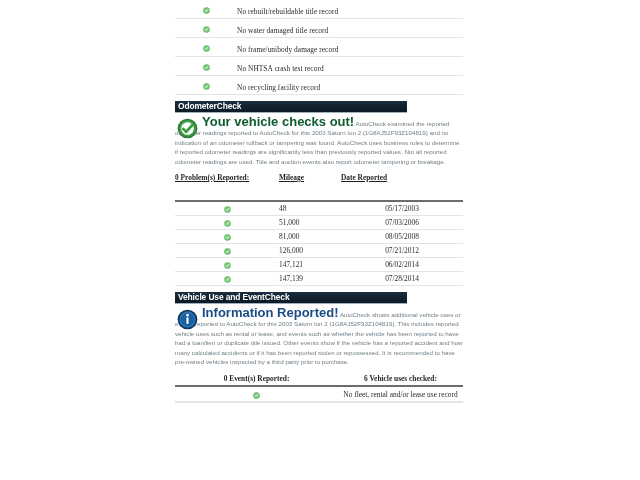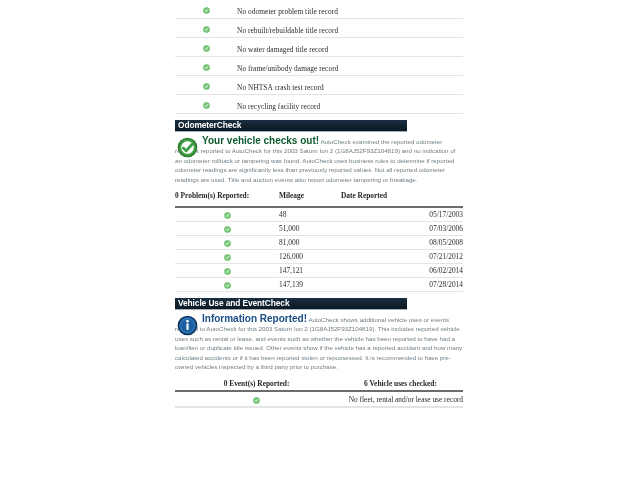--- a/index.html
+++ b/index.html
@@ -104,63 +104,64 @@
     color: #6f7d86;
     text-align: left;
     padding-left: 0;
   }
   .blurb-text .indent-pad {
     display: inline-block;
     width: 27px;
   }
   .blurb-lead {
     font-weight: bold;
-    font-size: 10px;
+    font-size: 13px;
     color: #0d5c2f;
   }
   .blurb-lead.blue {
     color: #1a4d86;
   }
 
   
   .data-table {
     width: 288px;
     border-collapse: collapse;
     table-layout: fixed;
     margin-top: 7px;
   }
   .data-table thead th {
     font-family: "Liberation Serif", serif;
     font-weight: bold;
     font-size: 7.4px;
     color: #231f20;
-    padding: 0 0 6px 0;
+    padding: 0 0 18px 0;
     text-align: left;
     white-space: nowrap;
     border-bottom: 2px solid #6c6c6c;
+    text-decoration: underline;
   }
   .dh-problems { width: 104px; text-align: left; }
   .dh-mileage  { width: 62px;  text-align: left; }
   .dh-date     { width: 122px; text-align: left; }
 
   .data-table tbody tr {
     border-bottom: 1px solid #e4e4e4;
   }
   .data-table tbody td {
     padding: 0;
     height: 13px;
     vertical-align: middle;
     font-family: "Liberation Serif", serif;
     font-size: 7.4px;
     color: #2b2b2b;
     white-space: nowrap;
   }
   .dc-icon    { width: 104px; text-align: center; }
   .dc-mileage { width: 62px;  text-align: left; }
-  .dc-date    { width: 122px; text-align: right; }
+  .dc-date    { width: 122px; text-align: center; }
 
   
   .ev-table {
     width: 288px;
     border-collapse: collapse;
     table-layout: fixed;
     margin-top: 8px;
   }
   .ev-table thead th {
     font-family: "Liberation Serif", serif;
@@ -179,51 +180,37 @@
   .ev-table tbody td {
     padding: 0;
     height: 14px;
     vertical-align: middle;
     font-family: "Liberation Serif", serif;
     font-size: 7.4px;
     color: #2b2b2b;
     white-space: nowrap;
   }
   .ec-icon  { width: 62px;  text-align: center; }
-  .ec-label { width: 226px; text-align: right; }
+  .ec-label { width: 226px; text-align: center; }
 
   .tail-rule {
     width: 288px;
     height: 1px;
     background: #e4e4e4;
     margin-top: 0;
   }
 </style>
 </head>
 <body>
 
 <div class="page">
   <div class="content">
 
     <table class="chk-table">
       <tbody>
-        <tr>
-          <td class="col-icon">
-            <span class="ico-check-sm">
-              <svg width="7" height="7" viewBox="0 0 16 16">
-                  <circle cx="8" cy="8" r="7.5" fill="#5cb85c"></circle>
-                  <circle cx="8" cy="8" r="5.6" fill="#7dc97d"></circle>
-                  <path d="M4.4 8.3l2.2 2.3 5-5.2" stroke="#ffffff" stroke-width="1.9" fill="none" stroke-linecap="round" stroke-linejoin="round"></path>
-                </svg>
-            </span>
-          </td>
-          <td class="col-label">
-            <span class="chk-label">No odometer problem title record</span>
-          </td>
-        </tr>
         <tr>
           <td class="col-icon">
             <span class="ico-check-sm">
               <svg width="7" height="7" viewBox="0 0 16 16">
                   <circle cx="8" cy="8" r="7.5" fill="#5cb85c"></circle>
                   <circle cx="8" cy="8" r="5.6" fill="#7dc97d"></circle>
                   <path d="M4.4 8.3l2.2 2.3 5-5.2" stroke="#ffffff" stroke-width="1.9" fill="none" stroke-linecap="round" stroke-linejoin="round"></path>
                 </svg>
             </span>
           </td>

